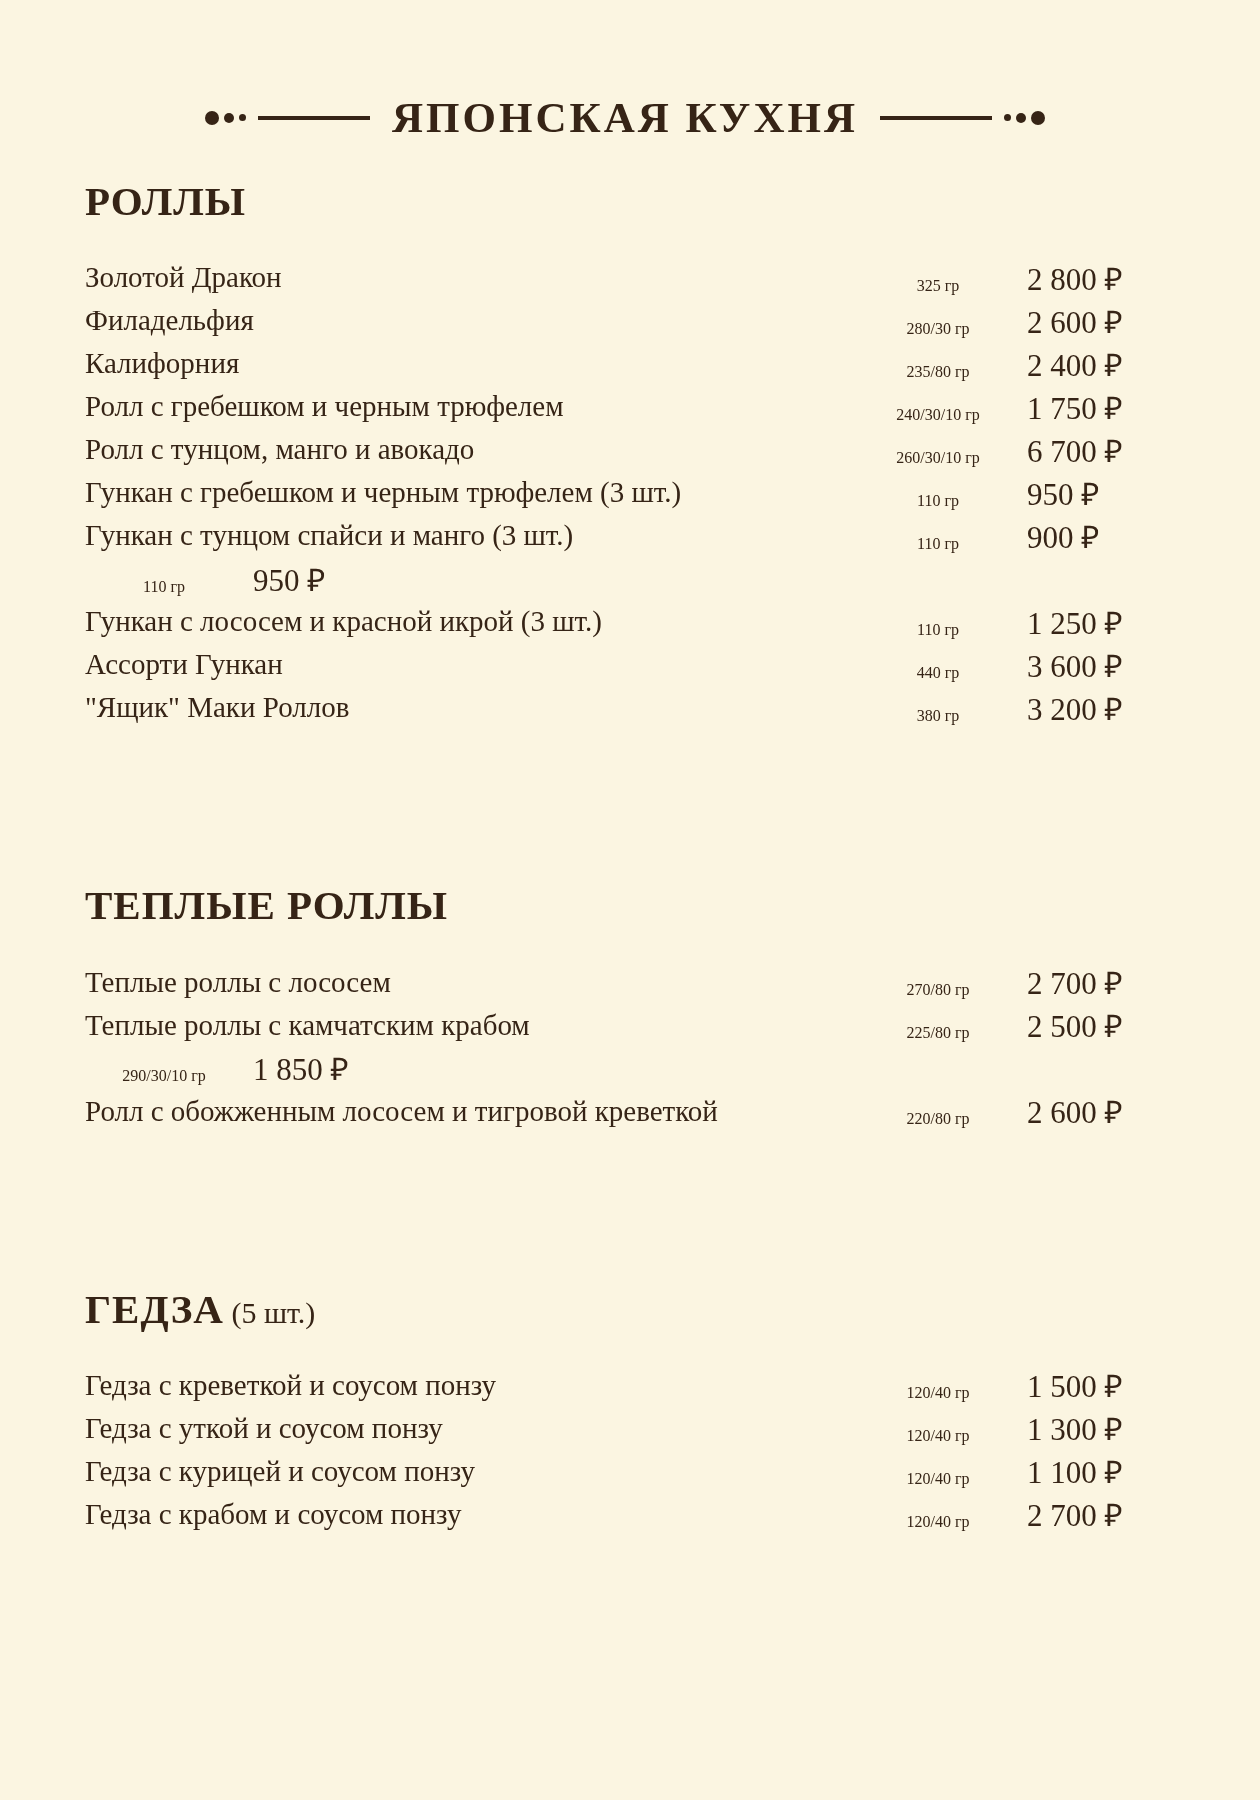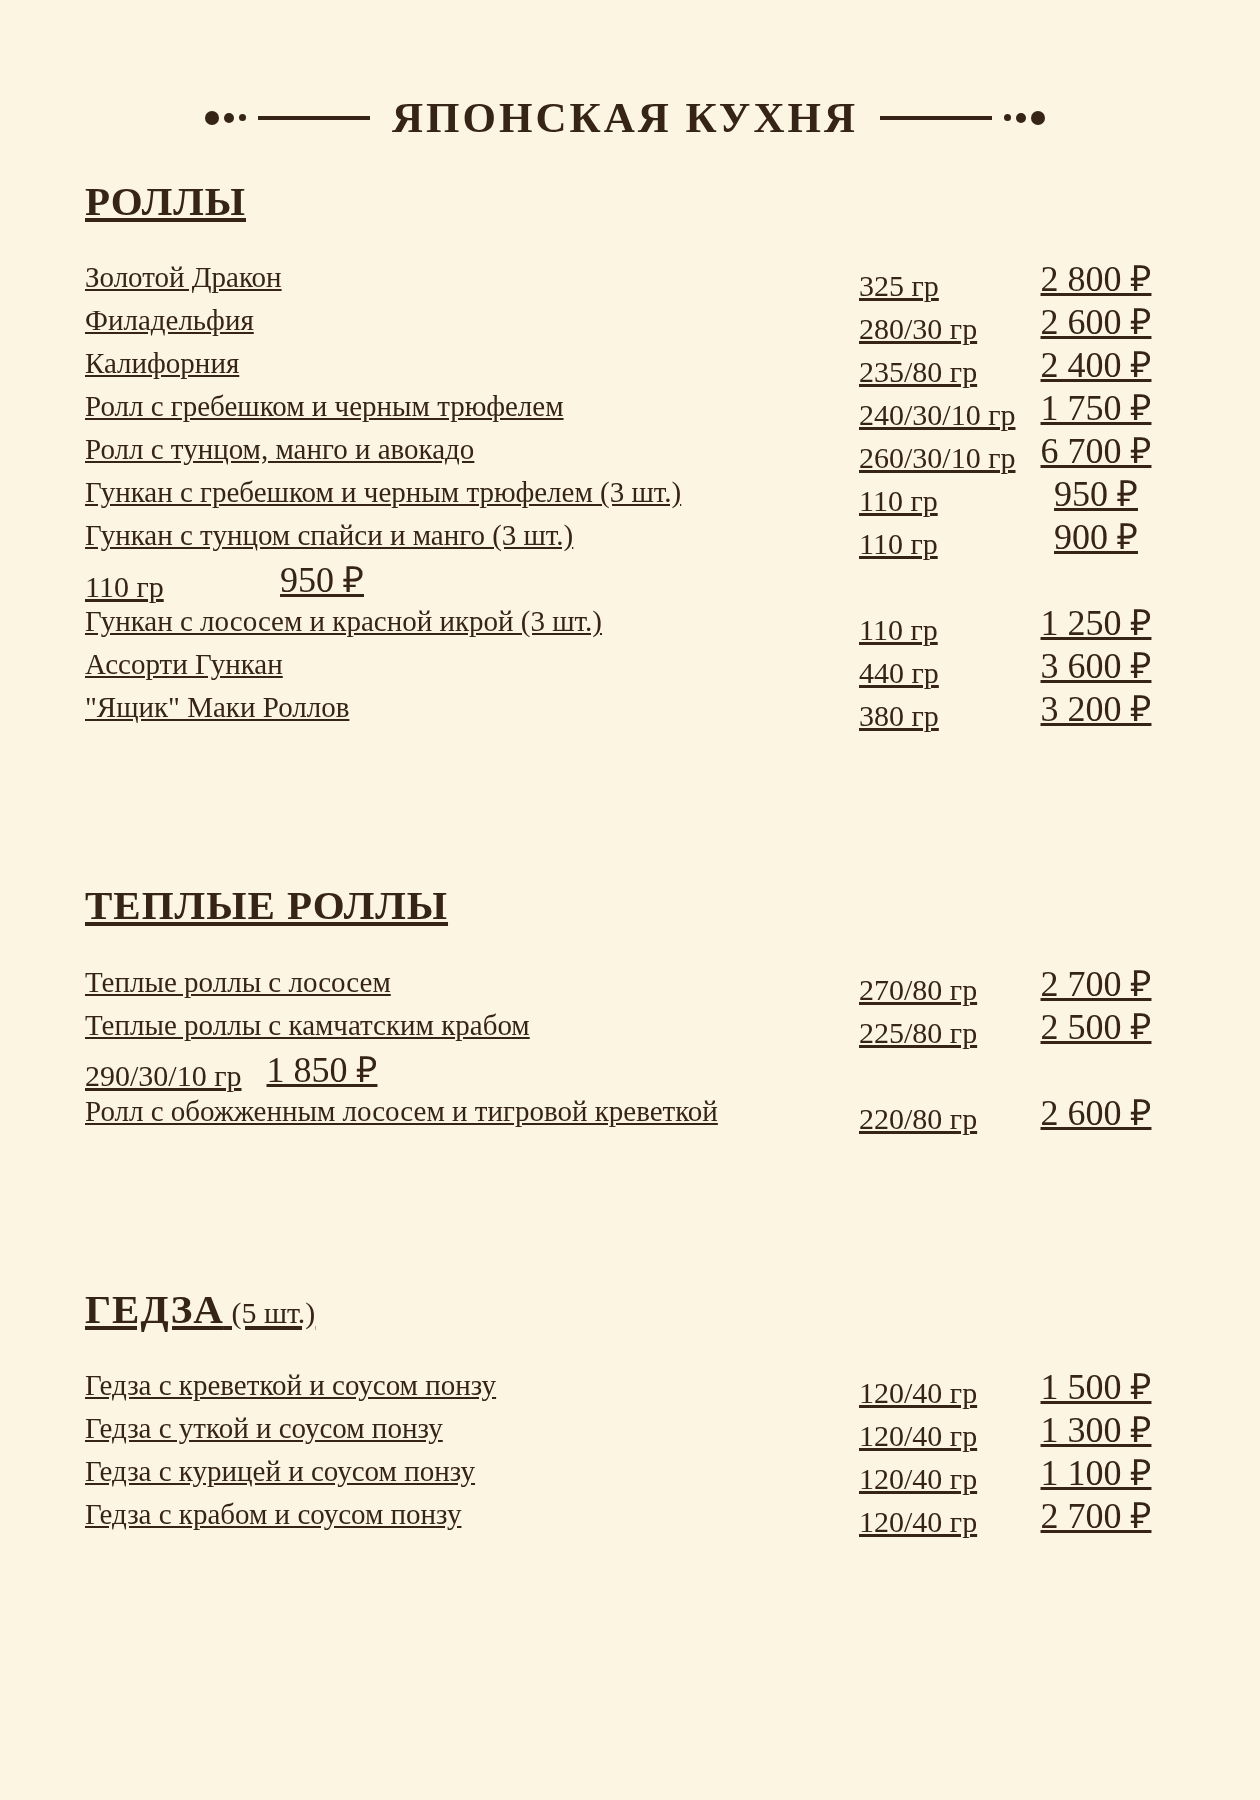--- a/index.html
+++ b/index.html
@@ -27,34 +27,34 @@
   .rule { width:112px; height:4px; background:#362416; flex:0 0 auto; }
   .ornament.left .rule { margin-left:12px; }
   .ornament.right { flex-direction:row-reverse; }
   .ornament.right .dot.md, .ornament.right .dot.sm { margin-left:0; margin-right:5px; }
   .ornament.right .rule { margin-right:12px; }
   .menu-title {
     font-size:43px; font-weight:bold; letter-spacing:3px;
     margin:0 22px; white-space:nowrap; line-height:1.1;
   }
   
-  .sections { margin-top:36px;text-decoration:underline; }
+  .sections { margin-top:36px; }
   .section + .section { margin-top:152px; }
   .section-title {
     font-size:41px; font-weight:bold; letter-spacing:1px;
     line-height:1.2; margin-bottom:30px;
   }
   .section-title .suffix { font-size:30px; font-weight:normal; letter-spacing:0; }
   .item-row {
     display:flex; align-items:center;
     height:43px;
   }
   .item-name  { flex:1 1 auto; font-size:29px; white-space:nowrap; overflow:hidden; }
-  .item-weight{ flex:0 0 168px; text-align:left; font-size:30px; padding-right:10px; box-sizing:border-box;margin-top:16px; }
-  .item-price { flex:0 0 138px; text-align:center; font-size:36px; white-space:nowrap; }
+  .item-weight{ flex:0 0 168px; text-align:center; font-size:16px; padding-right:10px; box-sizing:border-box;margin-top:16px; }
+  .item-price { flex:0 0 138px; text-align:left; font-size:31px; white-space:nowrap; }
 </style>
 </head>
 <body>
 
 <div class="page">
 
   <div class="menu-header">
     <span class="ornament left">
       <span class="dot lg"></span>
       <span class="dot md"></span>

